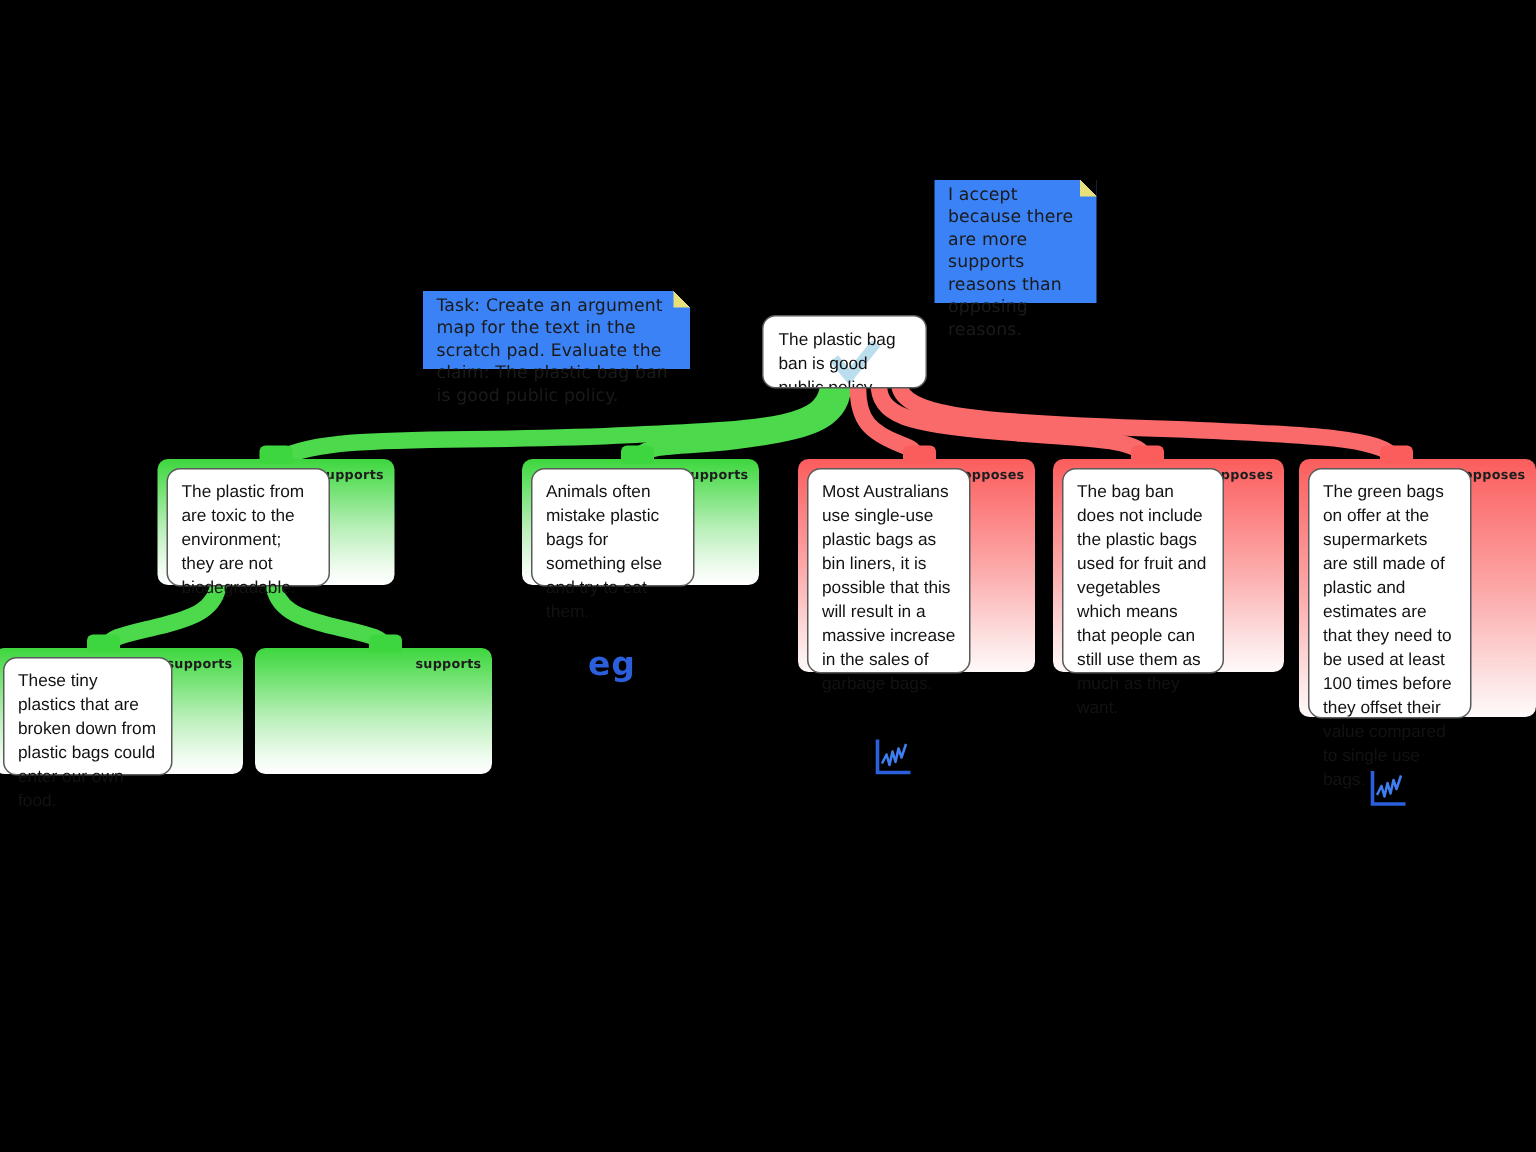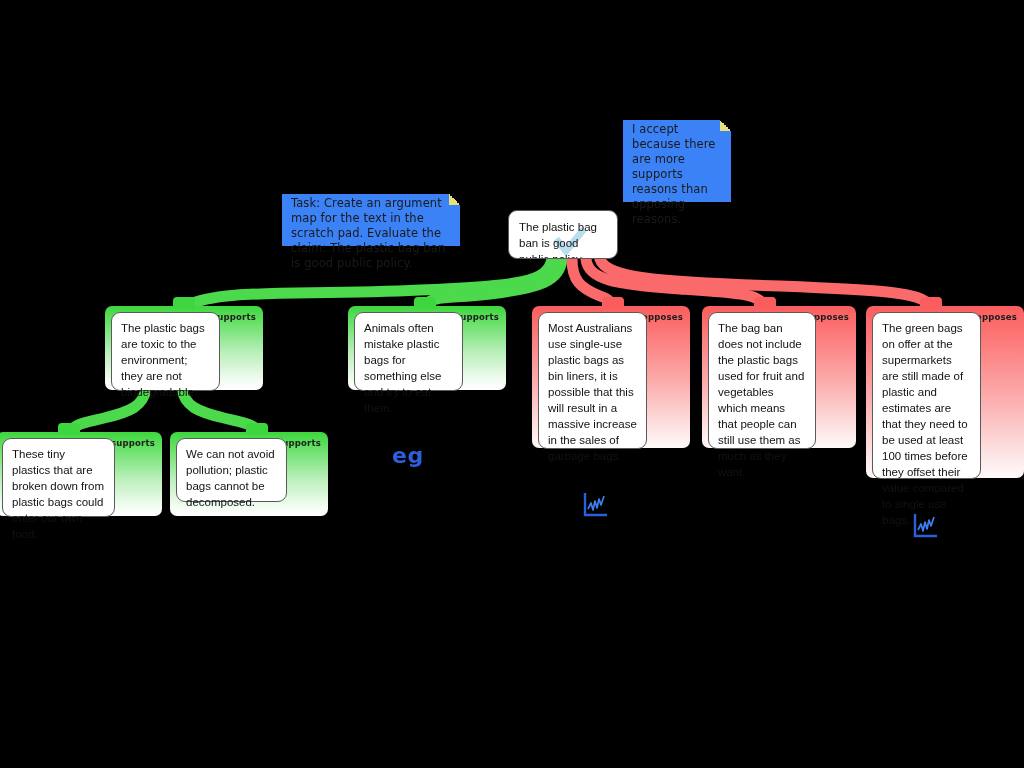--- a/index.html
+++ b/index.html
@@ -164,21 +164,21 @@
     <svg class="tick" viewBox="0 0 34 30">
       <path d="M 3 12 L 13 24 L 31 2" stroke="#aed9ec" stroke-width="7" fill="none" stroke-linecap="butt" stroke-linejoin="miter"></path>
     </svg>
     <span class="claim-text">The plastic bag ban is good public policy.</span>
   </div>
 
   <div class="panel supports" style="left:105px; top:306px; width:158px; height:84px;">
     <span class="nub" style="left:68px;"></span>
     <span class="rel-label">supports</span>
     <div class="card" style="width:109px; height:79px;">
-      <span>The plastic bags are toxic to the environment; they are not biodegradable.</span>
+      <span>The plastic from are toxic to the environment; they are not biodegradable.</span>
     </div>
   </div>
 
   <div class="panel supports" style="left:348px; top:306px; width:158px; height:84px;">
     <span class="nub" style="left:66px;"></span>
     <span class="rel-label">supports</span>
     <div class="card" style="width:109px; height:79px;">
       <span>Animals often mistake plastic bags for something else and try to eat them.</span>
     </div>
   </div>
@@ -211,26 +211,23 @@
     <span class="nub" style="left:62px;"></span>
     <span class="rel-label">supports</span>
     <div class="card" style="width:113px; height:79px;">
       <span>These tiny plastics that are broken down from plastic bags could enter our own food.</span>
     </div>
   </div>
 
   <div class="panel supports" style="left:170px; top:432px; width:158px; height:84px;">
     <span class="nub" style="left:76px;"></span>
     <span class="rel-label">supports</span>
-    <div class="card" style="width:111px; height:64px;">
-      <span>We can not avoid pollution; plastic bags cannot be decomposed.</span>
-    </div>
-  </div>
-
-  <div class="eg-text" style="left:392px; top:431px;margin-top:12px;">eg</div>
+  </div>
+
+  <div class="eg-text" style="left:392px; top:431px;">eg</div>
 
   <svg class="chart-icon" style="left:582px; top:491px;" width="26" height="28" viewBox="0 0 26 28">
     <path d="M 3 2 L 3 24 L 25 24" stroke="#2b5fdc" stroke-width="2.4" fill="none"></path>
     <path d="M 6 18 L 9 12 L 11 19 L 13 10 L 15 17 L 17 8 L 19 14 L 22 5" stroke="#3f7ef0" stroke-width="1.7" fill="none" stroke-linejoin="round"></path>
   </svg>
 
   <svg class="chart-icon" style="left:912px; top:512px;" width="26" height="28" viewBox="0 0 26 28">
     <path d="M 3 2 L 3 24 L 25 24" stroke="#2b5fdc" stroke-width="2.4" fill="none"></path>
     <path d="M 6 18 L 9 12 L 11 19 L 13 10 L 15 17 L 17 8 L 19 14 L 22 5" stroke="#3f7ef0" stroke-width="1.7" fill="none" stroke-linejoin="round"></path>
   </svg>

